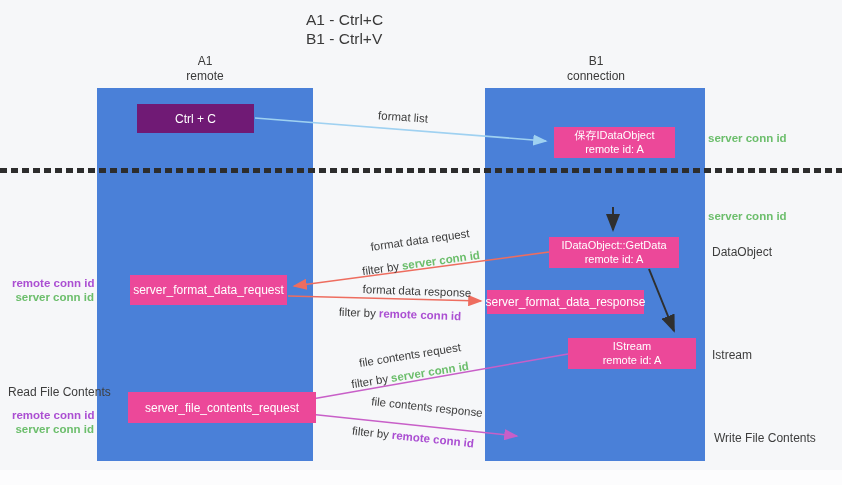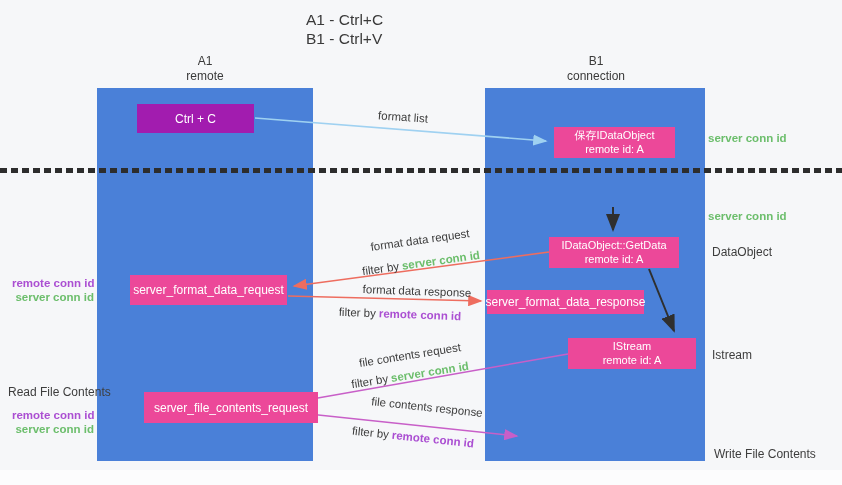--- a/index.html
+++ b/index.html
@@ -53,21 +53,21 @@
     display: flex;
     flex-direction: column;
     align-items: center;
     justify-content: center;
     text-align: center;
     font-size: 12px;
     line-height: 14px;
     white-space: nowrap;
   }
   .node.orange { background: #ec4899; }
-  .node.green  { background: #a21caf; }
+  .node.green  { background: #701a75; }
   .node.twoline { font-size: 11px; line-height: 13.5px; }
   .arrows {
     position: absolute;
     left: 0; top: 0;
     pointer-events: none;
   }
   .flow-label {
     position: absolute;
     white-space: nowrap;
     font-size: 11.5px;
@@ -141,21 +141,21 @@
     <path d="M568,354 L295,402" stroke="#c85fc8" stroke-width="1.6" fill="none" marker-end="url(#mMagenta)"></path>
     <path d="M290,412 L517,436" stroke="#c85fc8" stroke-width="1.6" fill="none" marker-end="url(#mMagenta)"></path>
   </svg>
 
   <div class="node green" style="left:137px; top:104px; width:117px; height:29px;">
     <div>Ctrl + C</div>
   </div>
   <div class="node orange" style="left:130px; top:275px; width:157px; height:30px;text-align:center;">
     <div>server_format_data_request</div>
   </div>
-  <div class="node orange" style="left:144px; top:392px; width:174px; height:31px;">
+  <div class="node orange" style="left:128px; top:392px; width:188px; height:31px;">
     <div>server_file_contents_request</div>
   </div>
 
   <div class="node orange twoline" style="left:554px; top:127px; width:121px; height:31px;">
     <div>保存IDataObject</div>
     <div>remote id: A</div>
   </div>
   <div class="node orange twoline" style="left:549px; top:237px; width:130px; height:31px;">
     <div>IDataObject::GetData</div>
     <div>remote id: A</div>
@@ -201,21 +201,21 @@
   </div>
   <div class="side-label id-green" style="left:708px; top:210px; font-size:11.5px;">
     <span>server conn id</span>
   </div>
   <div class="side-label" style="left:712px; top:245px;">
     <span>DataObject</span>
   </div>
   <div class="side-label" style="left:712px; top:348px;">
     <span>Istream</span>
   </div>
-  <div class="side-label" style="left:714px; top:431px;margin-top:16px;">
+  <div class="side-label" style="left:714px; top:431px;">
     <span>Write File Contents</span>
   </div>
 
   <div class="left-ids" style="top:276px;">
     <div class="id-purple">remote conn id</div>
     <div class="id-green">server conn id</div>
   </div>
   <div class="side-label" style="left:8px; top:385px;">
     <span>Read File Contents</span>
   </div>

